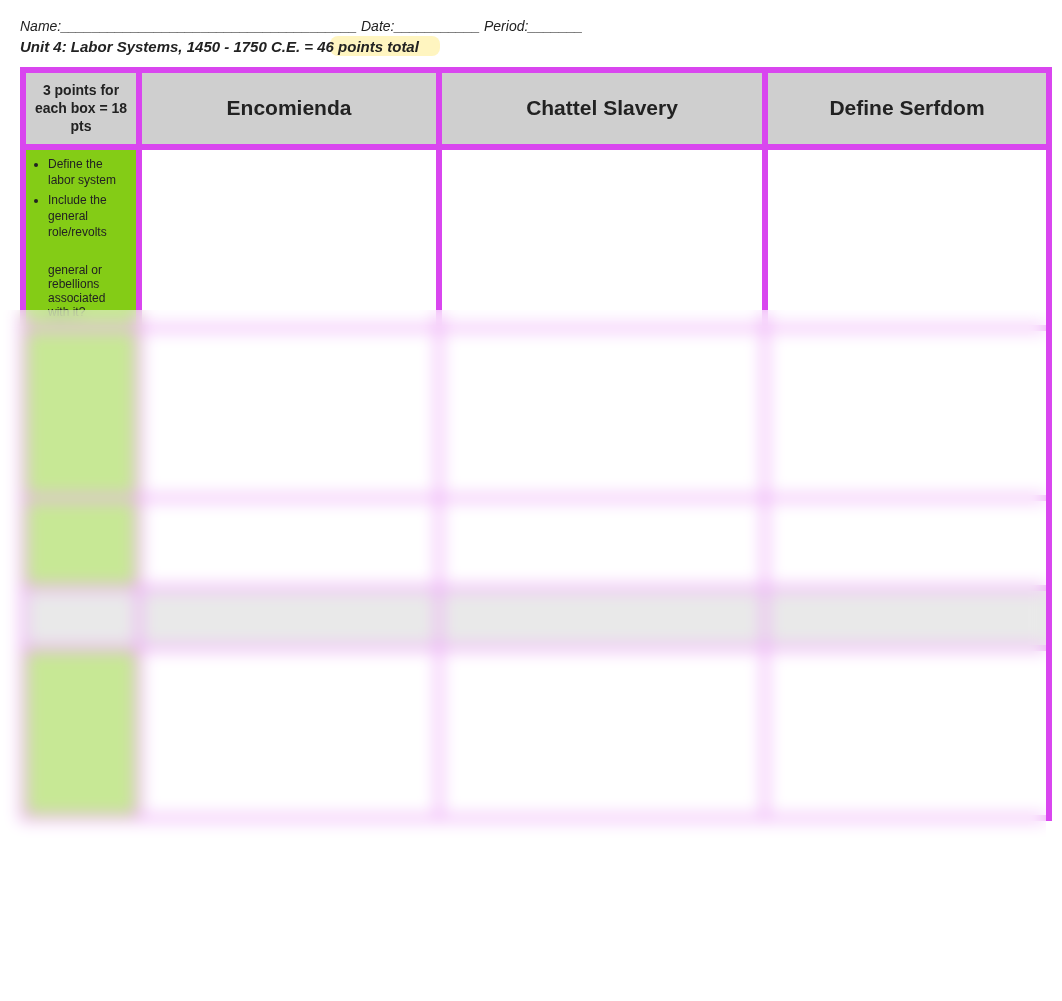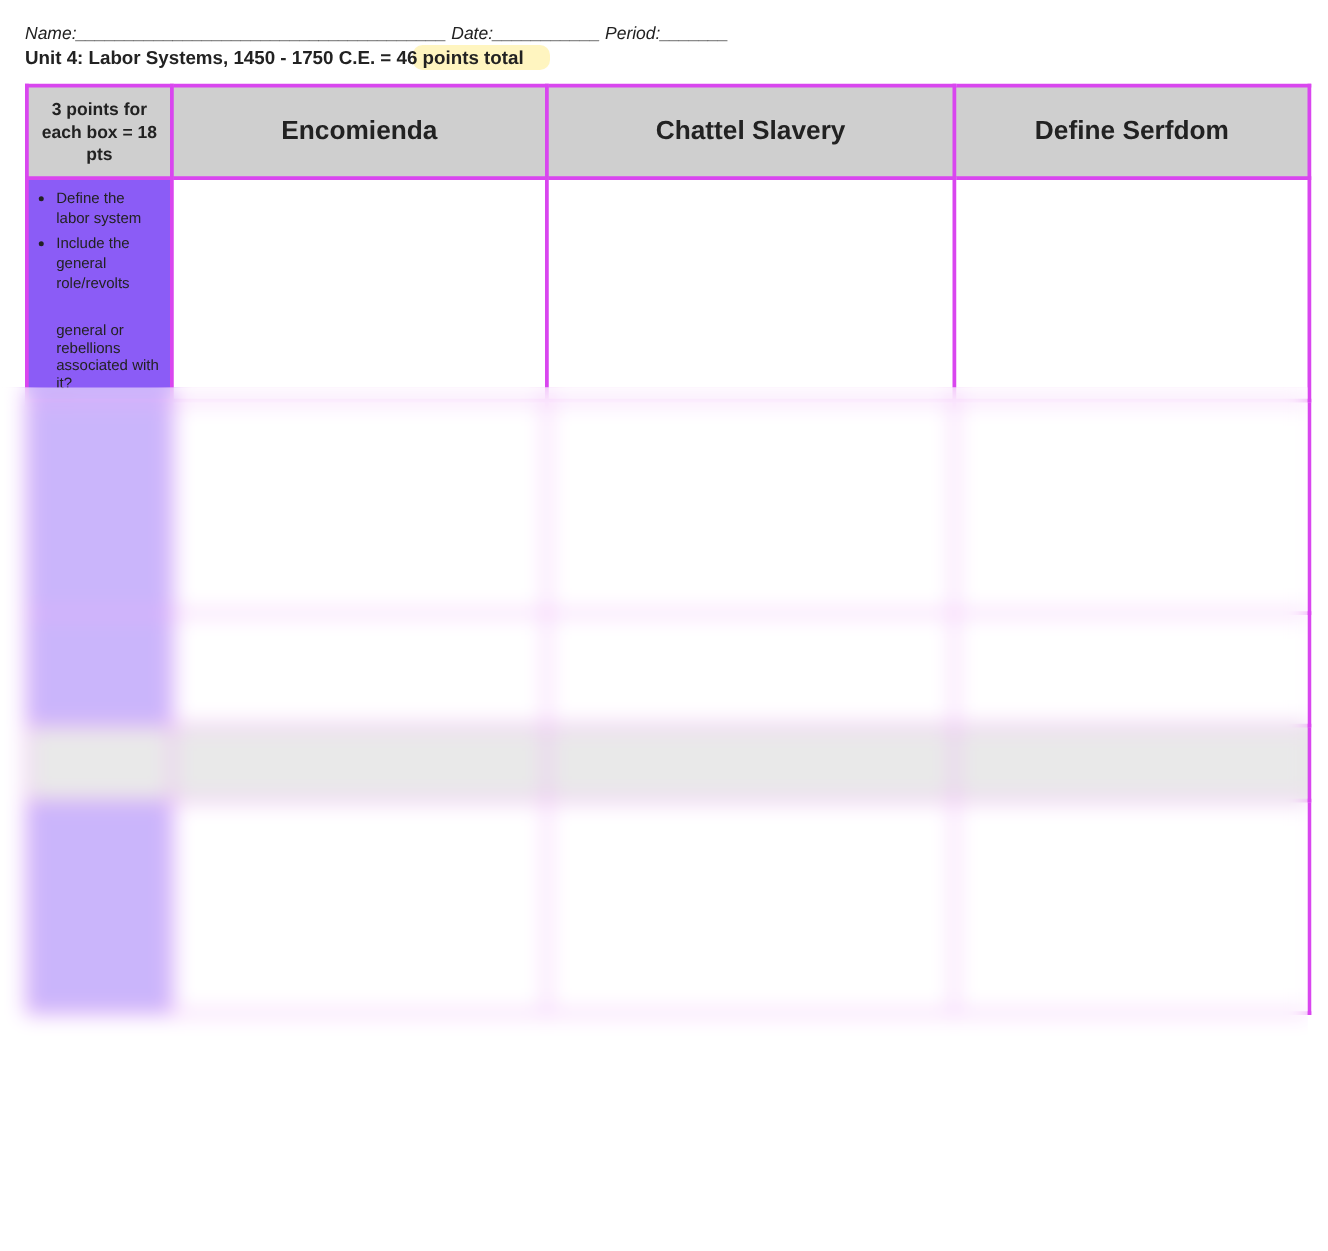--- a/index.html
+++ b/index.html
@@ -21,20 +21,21 @@
       margin-bottom: 4px;
       font-style: italic;
     }
     .unit-title {
       font-size: 15px;
       font-weight: bold;
       color: #222;
       margin-bottom: 12px;
       position: relative;
       display: inline-block;
+      font-style: italic;
     }
     .unit-title::before {
       content: '';
       position: absolute;
       left: 310px;
       top: -2px;
       width: 110px;
       height: 20px;
       background: rgba(255, 235, 130, 0.5);
       border-radius: 8px;
@@ -43,42 +44,42 @@
     table.worksheet {
       border-collapse: collapse;
       width: 1026px;
       table-layout: fixed;
     }
     table.worksheet col.c1 { width: 116px; }
     table.worksheet col.c2 { width: 300px; }
     table.worksheet col.c3 { width: 326px; }
     table.worksheet col.c4 { width: 284px; }
     th, td {
-      border: 3px solid #d946ef;
+      border: 6px solid #d946ef;
       vertical-align: top;
       padding: 6px 8px;
       margin-left: 36px;
     }
     th {
       background: #cfcfcf;
       font-weight: bold;
       font-size: 21px;
       color: #222;
       text-align: center;
       vertical-align: middle;
     }
     th.points {
       font-size: 14px;
       line-height: 1.3;
       padding: 8px 6px;
     }
     td.prompt {
       font-size: 12px;
       color: #222;
-      background: #8b5cf6;
+      background: #84cc16;
     }
     td.prompt ul {
       list-style: disc;
       padding-left: 14px;
       line-height: 1.35;
     }
     td.prompt li {
       margin-bottom: 4px;
     }
     td.answer {

